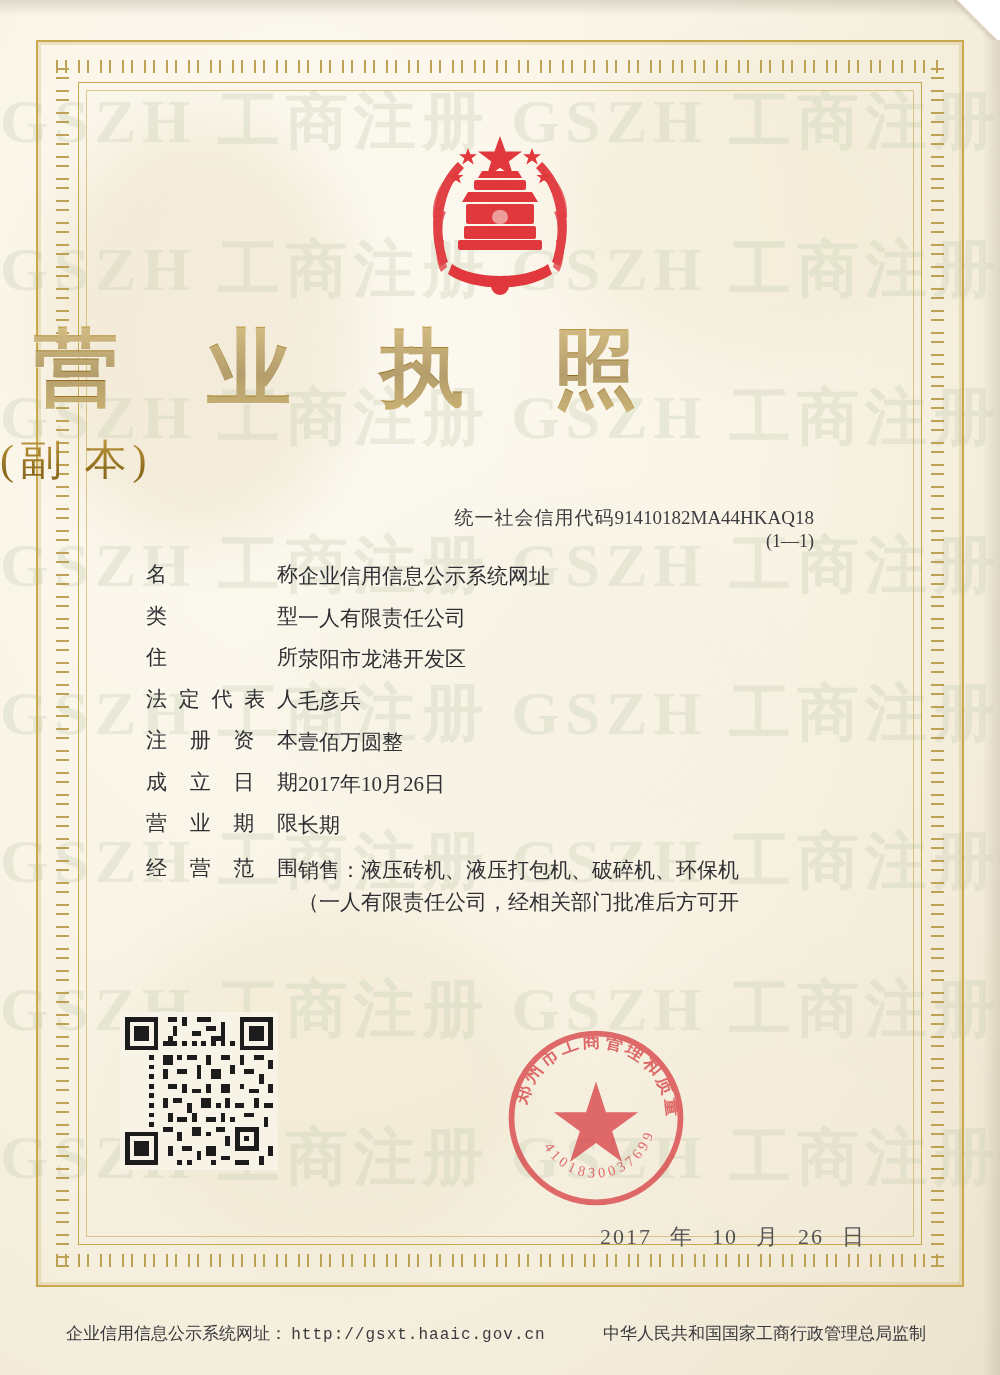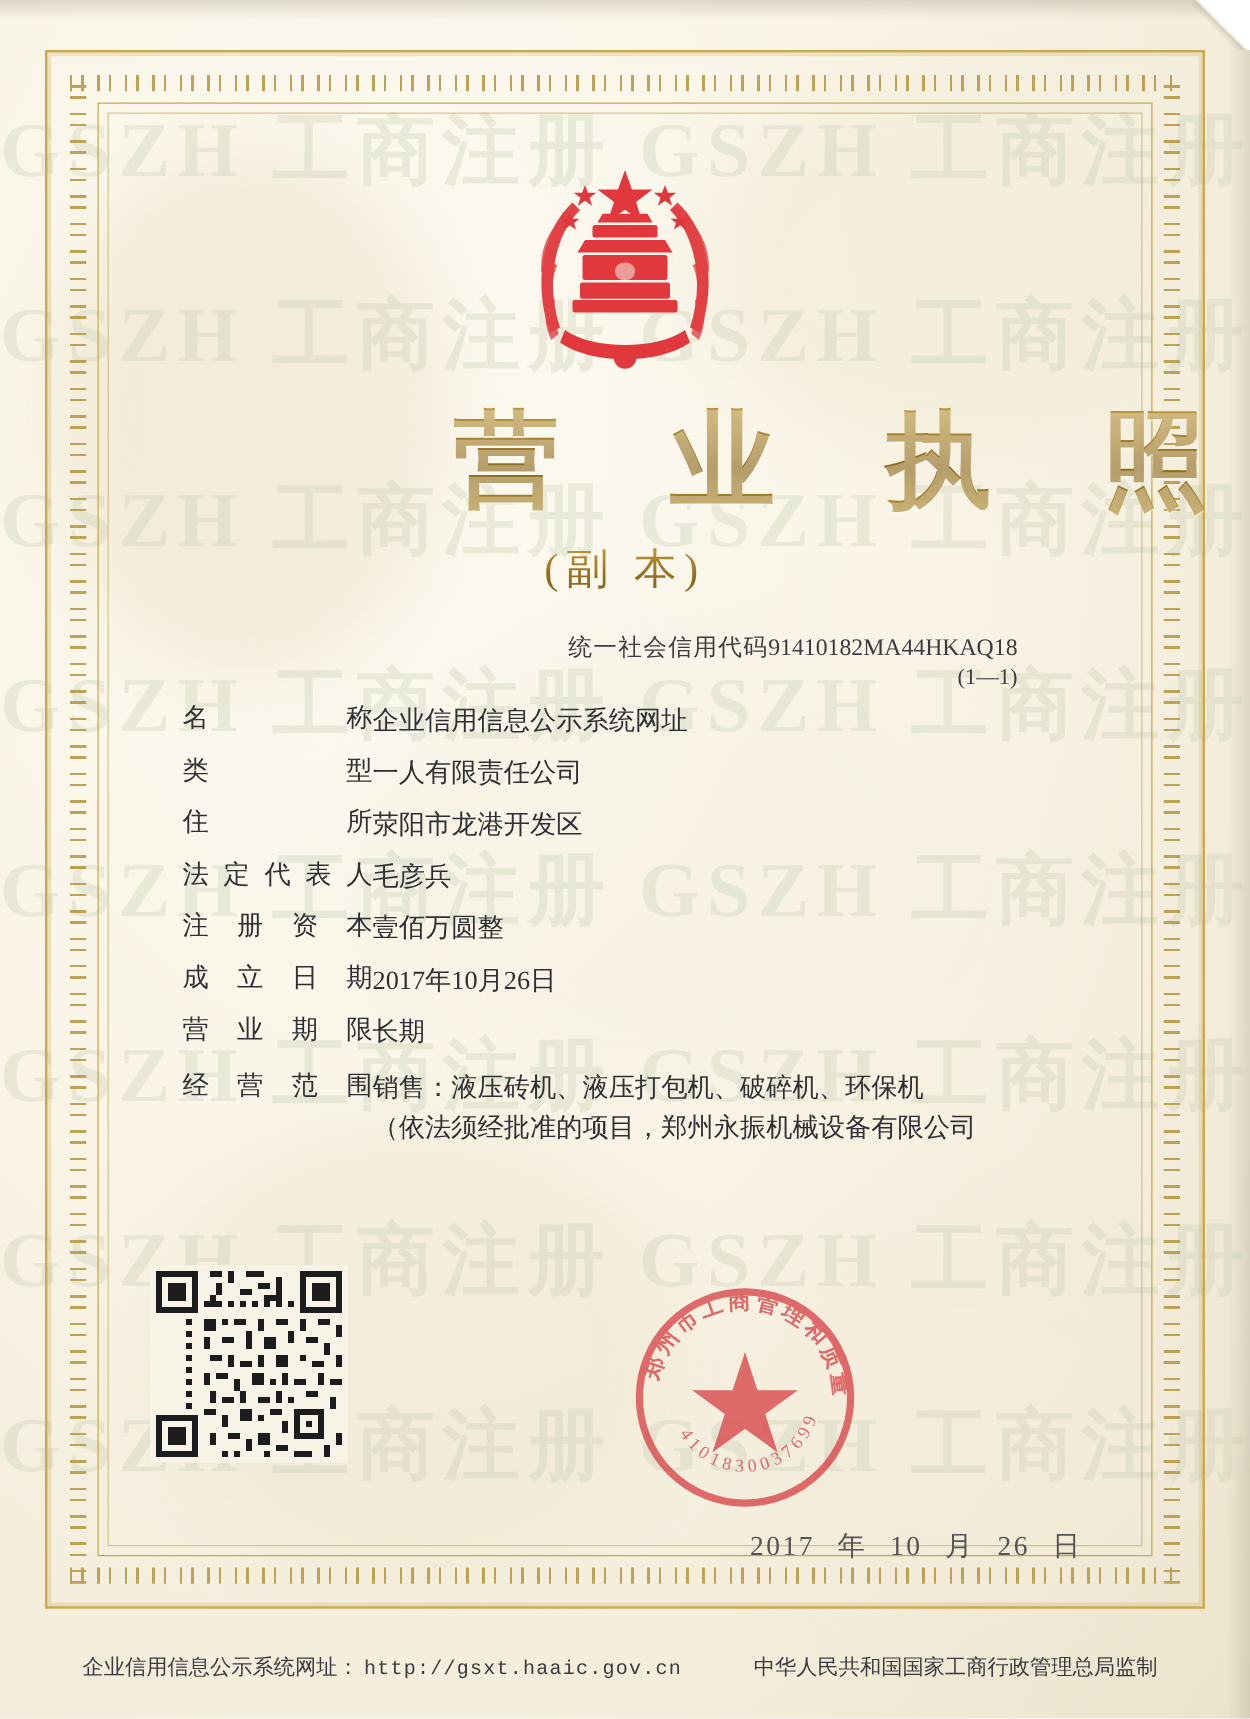--- a/index.html
+++ b/index.html
@@ -115,40 +115,40 @@
     top: 118px;
     width: 200px;
     height: 192px;
   }
 
   
   .title {
     position: absolute;
     left: 0; right: 0;
     top: 312px;
-    text-align: right;
+    text-align: left;
     font-family: "Liberation Serif", "DejaVu Serif", serif;
     font-size: 84px;
     font-weight: bold;
     letter-spacing: 34px;
     text-indent: 34px;
     color: #9c7a28;
     background: linear-gradient(180deg, #c8a449 0%, #8d6a1d 55%, #b9942f 100%);
     -webkit-background-clip: text;
     background-clip: text;
     -webkit-text-fill-color: transparent;
     text-shadow: 0 1px 0 rgba(255,255,255,.35);
   }
   .subtitle {
     position: absolute;
     left: 0; right: 0;
     top: 432px;
-    text-align: center;
-    font-family: "Liberation Serif", "DejaVu Serif", serif;
-    font-size: 34px;
+    text-align: left;
+    font-family: "Liberation Serif", "DejaVu Serif", serif;
+    font-size: 42px;
     letter-spacing: 6px;
     color: #9c7a28;
     background: linear-gradient(180deg, #c6a146 0%, #8d6a1d 70%);
     -webkit-background-clip: text;
     background-clip: text;
     -webkit-text-fill-color: transparent;
   }
 
   
   .code-line {
@@ -420,21 +420,21 @@
 
     <div class="field scope">
       <div class="f-label">
         <span>经</span>
         <span>营</span>
         <span>范</span>
         <span>围</span>
       </div>
       <div class="f-value">
         <span class="ln">销售：液压砖机、液压打包机、破碎机、环保机</span>
-        <span class="ln">（依法须经批准的项目，郑州永振机械设备有限公司</span>
+        <span class="ln">（一人有限责任公司，经相关部门批准后方可开</span>
       </div>
     </div>
 
   </div>
 
   <div class="qr">
     <svg viewBox="0 0 33 33" width="158" height="158" shape-rendering="crispEdges" aria-hidden="true">
       <rect width="33" height="33" fill="#f7f3e6"></rect>
       <g fill="#1c1c1c">
 

